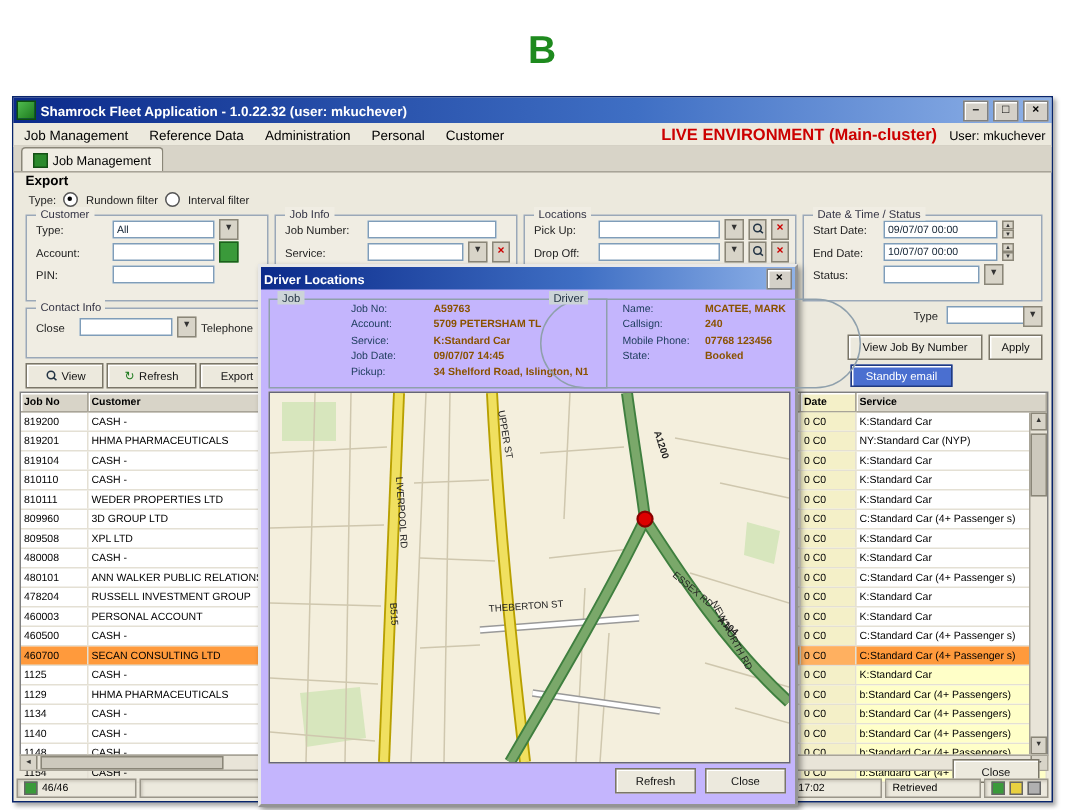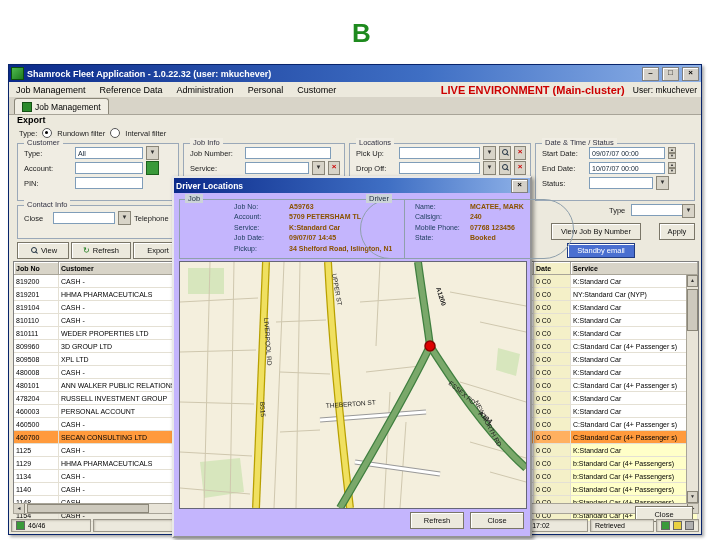--- a/index.html
+++ b/index.html
@@ -236,21 +236,21 @@
         <span class="tin" style="width:56px;"></span>
         <span class="combo-arrow">▼</span>
         <span class="lbl" style="width:38px;">Telephone</span>
         <span class="tin" style="width:60px;"></span>
       </div>
     </div>
 
     <span class="lbl" style="position:absolute;left:600px;top:141px;">Type</span>
     <span class="tin" style="position:absolute;left:622px;top:139px;width:48px;"></span>
     <span class="combo-arrow" style="position:absolute;left:673px;top:139px;">▼</span>
-    <div class="btn" style="position:absolute;left:542px;top:158px;width:88px;height:15px;">View Job By Number</div>
+    <div class="btn" style="position:absolute;left:556px;top:158px;width:88px;height:15px;">View Job By Number</div>
     <div class="btn" style="position:absolute;left:650px;top:158px;width:34px;height:15px;">Apply</div>
     <div class="btn bluebtn" style="position:absolute;left:558px;top:178px;width:66px;height:13px;text-align:center;">Standby email</div>
 
     <div class="btn" style="position:absolute;left:8px;top:177px;width:50px;height:15px;">
       <span class="mag" style="border:none;background:none;width:9px;"></span>
       <span>View</span>
     </div>
     <div class="btn" style="position:absolute;left:62px;top:177px;width:58px;height:15px;">
       <span style="color:#1c7a1c;font-size:8px;">↻</span>
       <span>Refresh</span>

